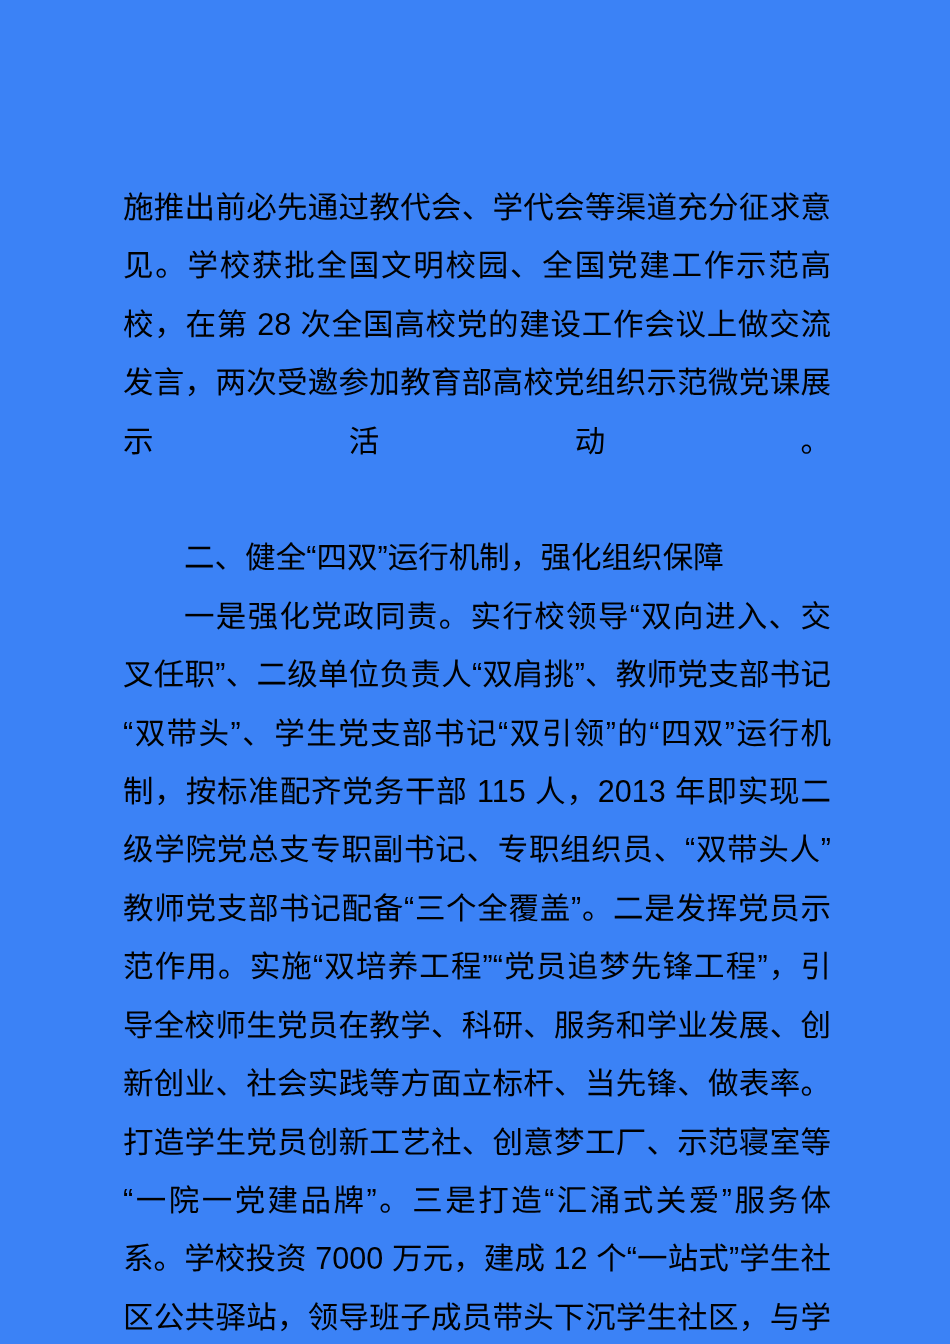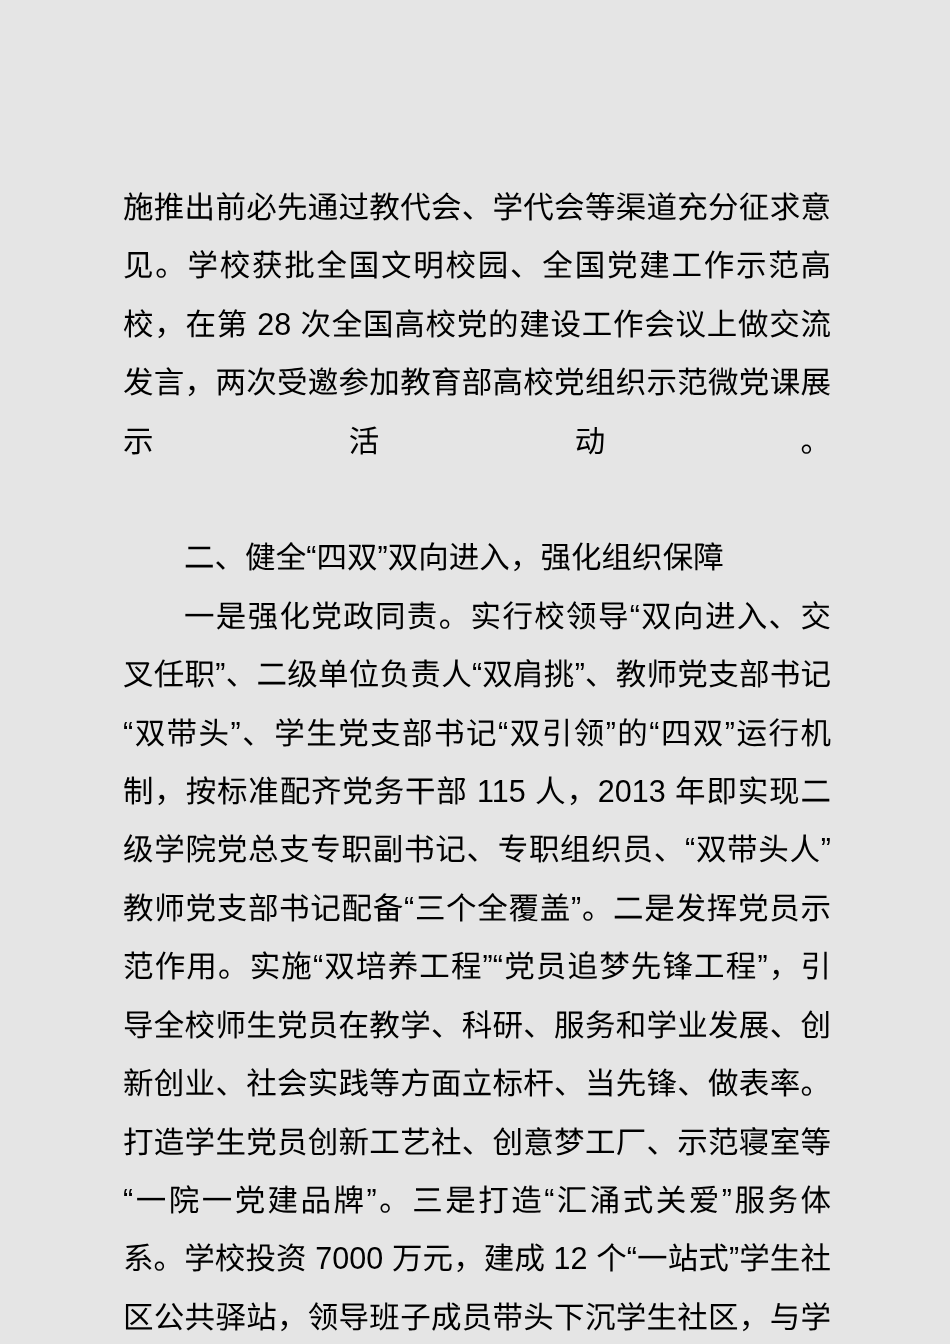--- a/index.html
+++ b/index.html
@@ -10,21 +10,21 @@
   }
   body {
     font-family: "Liberation Sans", "DejaVu Sans", sans-serif;
     color: #000000;
     -webkit-font-smoothing: antialiased;
   }
   .page {
     position: relative;
     width: 950px;
     height: 1344px;
-    background: #e5e5e5;
+    background: #3b82f6;
     box-sizing: border-box;
     overflow: hidden;
   }
   .page-body {
     position: absolute;
     left: 123px;
     top: 178px;
     width: 708px;
   }
   .para {
@@ -66,18 +66,18 @@
   }
 </style>
 </head>
 <body>
 
 <div class="page">
   <div class="page-body">
 
     <p class="para">施推出前必先通过教代会、学代会等渠道充分征求意见。学校获批全国文明校园、全国党建工作示范高校，在第 28 次全国高校党的建设工作会议上做交流发言，两次受邀参加教育部高校党组织示范微党课展示活动。</p>
 
-    <p class="heading-line">二、健全“四双”双向进入，强化组织保障</p>
+    <p class="heading-line">二、健全“四双”运行机制，强化组织保障</p>
 
     <p class="para indent-2 no-stretch"><span class="strong">一是强化党政同责。</span><span class="runon">实行校领导“双向进入、交叉任职”、二级单位负责人“双肩挑”、教师党支部书记“双带头”、学生党支部书记“双引领”的“四双”运行机制，按标准配齐党务干部 115 人，2013 年即实现二级学院党总支专职副书记、专职组织员、“双带头人”教师党支部书记配备“三个全覆盖”。二是发挥党员示范作用。实施“双培养工程”“党员追梦先锋工程”，引导全校师生党员在教学、科研、服务和学业发展、创新创业、社会实践等方面立标杆、当先锋、做表率。打造学生党员创新工艺社、创意梦工厂、示范寝室等“一院一党建品牌”。三是打造“汇涌式关爱”服务体系。学校投资 7000 万元，建成 12 个“一站式”学生社区公共驿站，领导班子成员带头下沉学生社区，与学生同吃同住同生活。760 名学业导师、企业导师全方位参与育人服务，14 名专职心理健康教育教师、350 名后勤服务人员 24 小时值守保障，实现全员全过程全方位育人。1 个学院荣获全国教育系统先进集体，1 个</span></p>
 
   </div>
 </div>
 
 </body></html>

